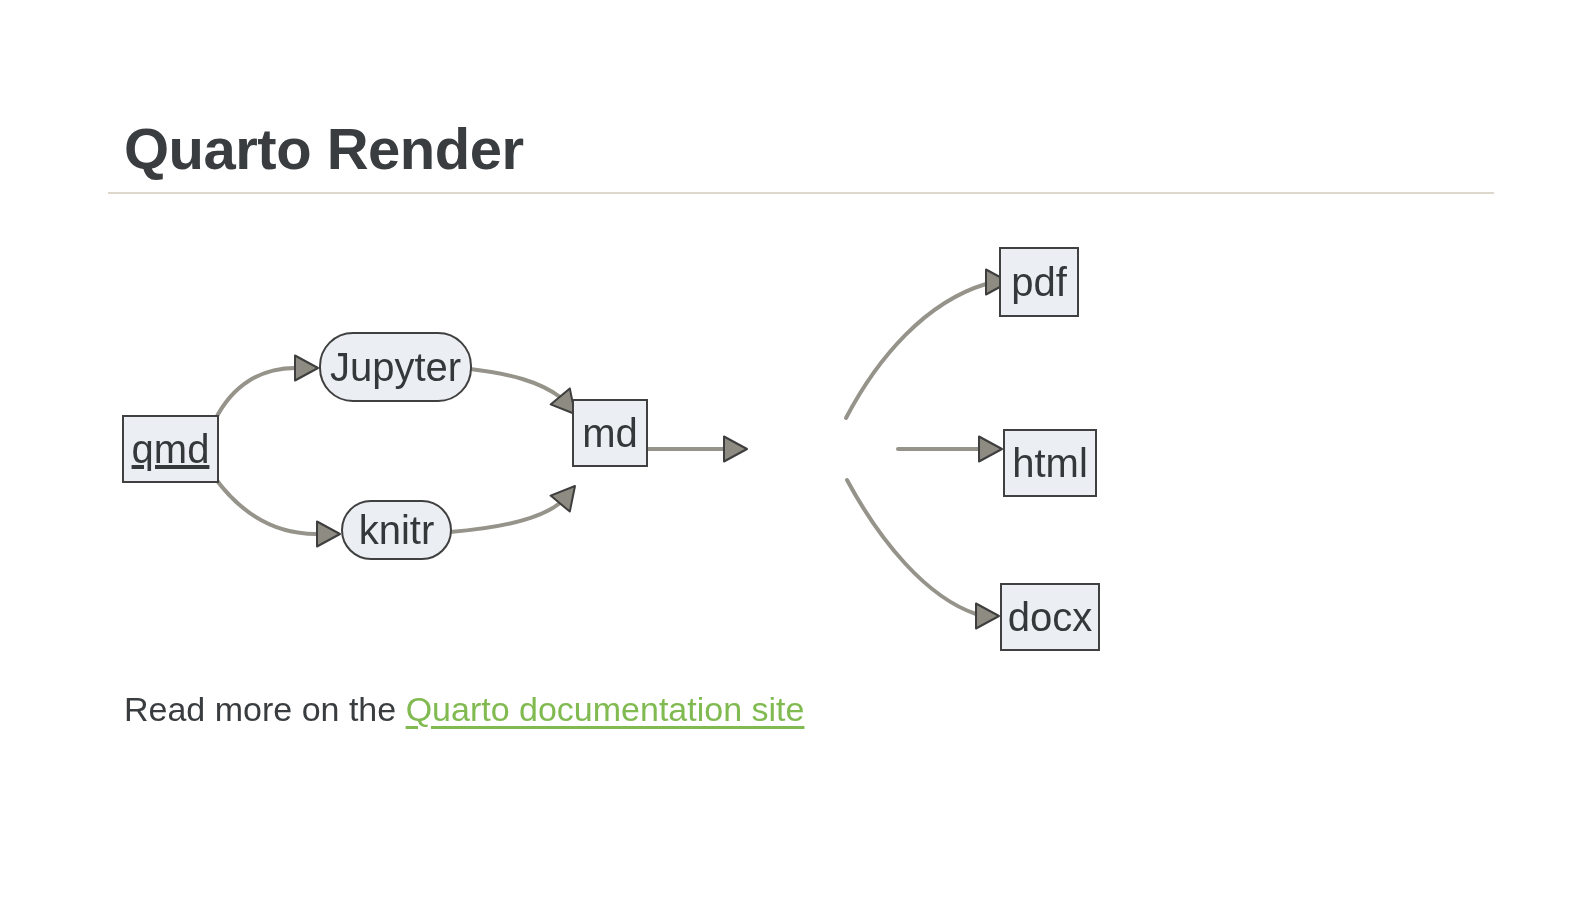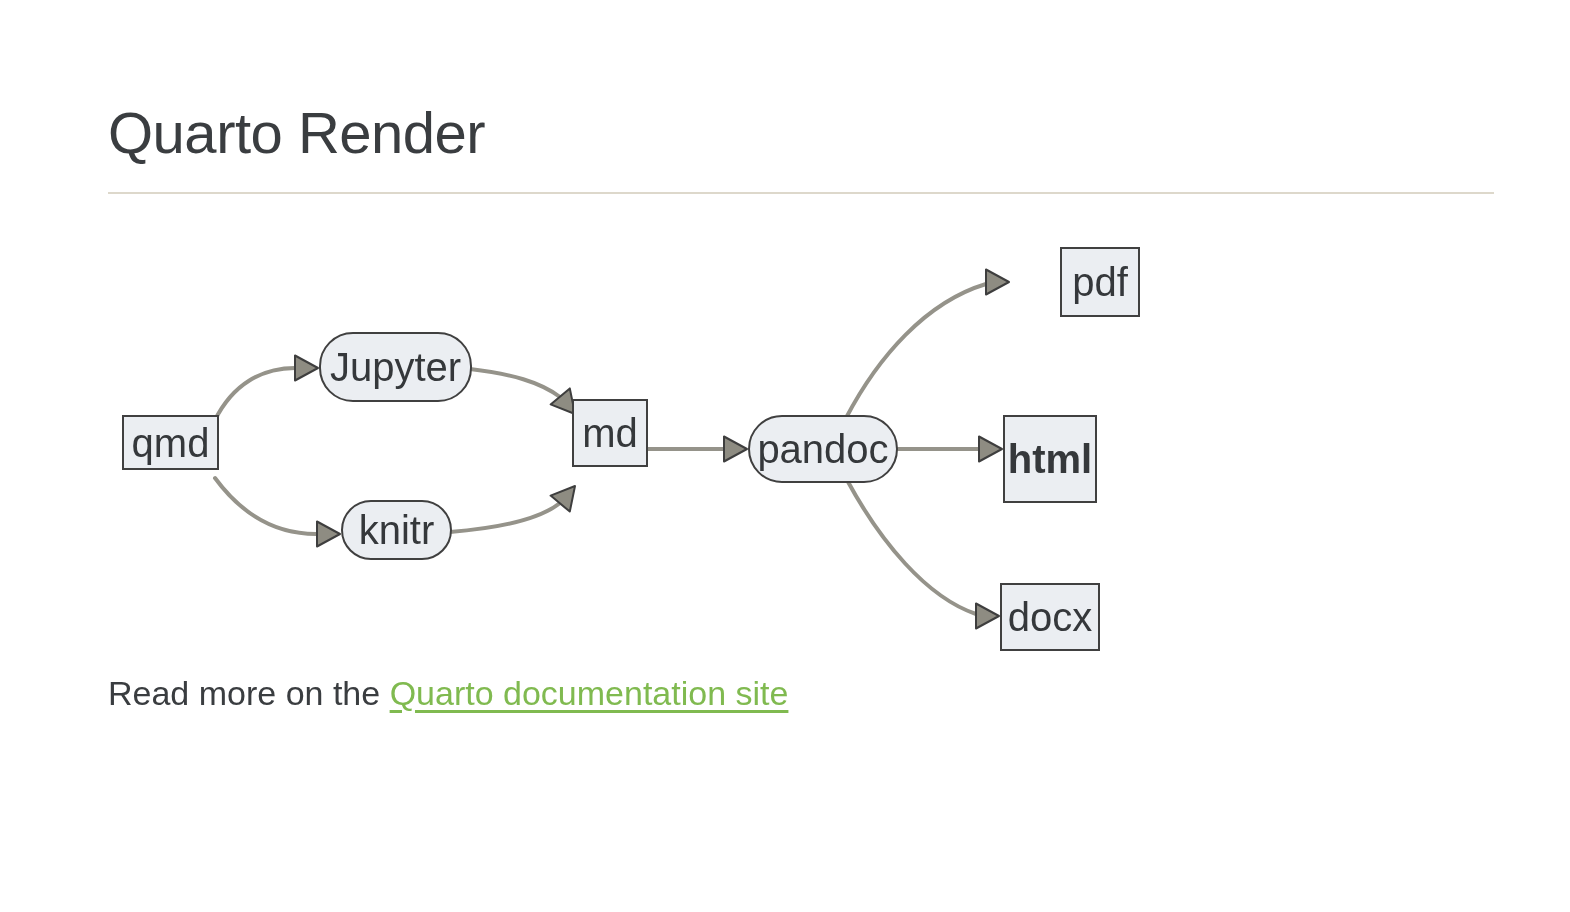--- a/index.html
+++ b/index.html
@@ -5,22 +5,22 @@
   html, body { margin: 0; padding: 0; background: #ffffff; }
   body {
     width: 1570px; height: 912px;
     font-family: "Liberation Sans", sans-serif;
     color: #3a3d40;
     overflow: hidden;
   }
   .canvas { position: relative; width: 1570px; height: 912px; background: #ffffff; }
 
   .page-title {
-    position: absolute; left: 108px; top: 104px; margin: 0;
-    font-size: 58px; font-weight: 400; color: #3a3d40;
+    position: absolute; left: 108px; top: 104px; margin: 16px;
+    font-size: 58px; font-weight: 700; color: #3a3d40;
     letter-spacing: -0.5px; line-height: 1;
     white-space: nowrap;
   }
   .title-divider {
     position: absolute; left: 108px; top: 192px;
     width: 1386px; height: 2px; background: #ddd8cb;
   }
 
   .edges { position: absolute; left: 0; top: 0; pointer-events: none; }
 
@@ -28,31 +28,31 @@
     position: absolute; box-sizing: border-box;
     display: flex; align-items: center; justify-content: center;
     background: #ebeef2;
     border: 2.5px solid #404040;
     color: #35383b;
     font-size: 40px; line-height: 1;
     white-space: nowrap;
   }
   .node.stadium { border-radius: 34px; text-align: center; }
 
-  .node-qmd    { left: 122px;  top: 415px; width: 97px;  height: 55px; }
+  .node-qmd    { left: 122px;  top: 415px; width: 97px;  height: 68px; text-decoration: underline; }
   .node-jupyter{ left: 319px;  top: 332px; width: 153px; height: 70px; }
   .node-knitr  { left: 341px;  top: 500px; width: 111px; height: 60px; }
   .node-md     { left: 572px;  top: 399px; width: 76px;  height: 68px; }
   .node-pandoc { left: 748px;  top: 415px; width: 150px; height: 68px; }
-  .node-pdf    { left: 1060px; top: 247px; width: 80px;  height: 70px; }
-  .node-html   { left: 1003px; top: 415px; width: 94px;  height: 88px; font-weight: bold; }
+  .node-pdf    { left: 999px; top: 247px; width: 80px;  height: 70px; }
+  .node-html   { left: 1003px; top: 429px; width: 94px;  height: 68px; }
   .node-docx   { left: 1000px; top: 583px; width: 100px; height: 68px; align-items: center; }
 
   .read-more {
-    position: absolute; left: 108px; top: 672px; margin: 0;
+    position: absolute; left: 108px; top: 672px; margin: 16px;
     font-size: 34px; color: #3a3d40; line-height: 1.25;
     white-space: nowrap;
   }
   .read-more a {
     color: #80ba50;
     text-decoration: underline;
     text-decoration-thickness: 2.5px;
     text-underline-offset: 5px;
     cursor: pointer;
   }
@@ -100,23 +100,20 @@
   </div>
   <div class="node stadium node-jupyter">
     <span>Jupyter</span>
   </div>
   <div class="node stadium node-knitr">
     <span>knitr</span>
   </div>
   <div class="node node-md">
     <span>md</span>
   </div>
-  <div class="node stadium node-pandoc">
-    <span>pandoc</span>
-  </div>
   <div class="node node-pdf">
     <span>pdf</span>
   </div>
   <div class="node node-html">
     <span>html</span>
   </div>
   <div class="node node-docx">
     <span>docx</span>
   </div>
 

